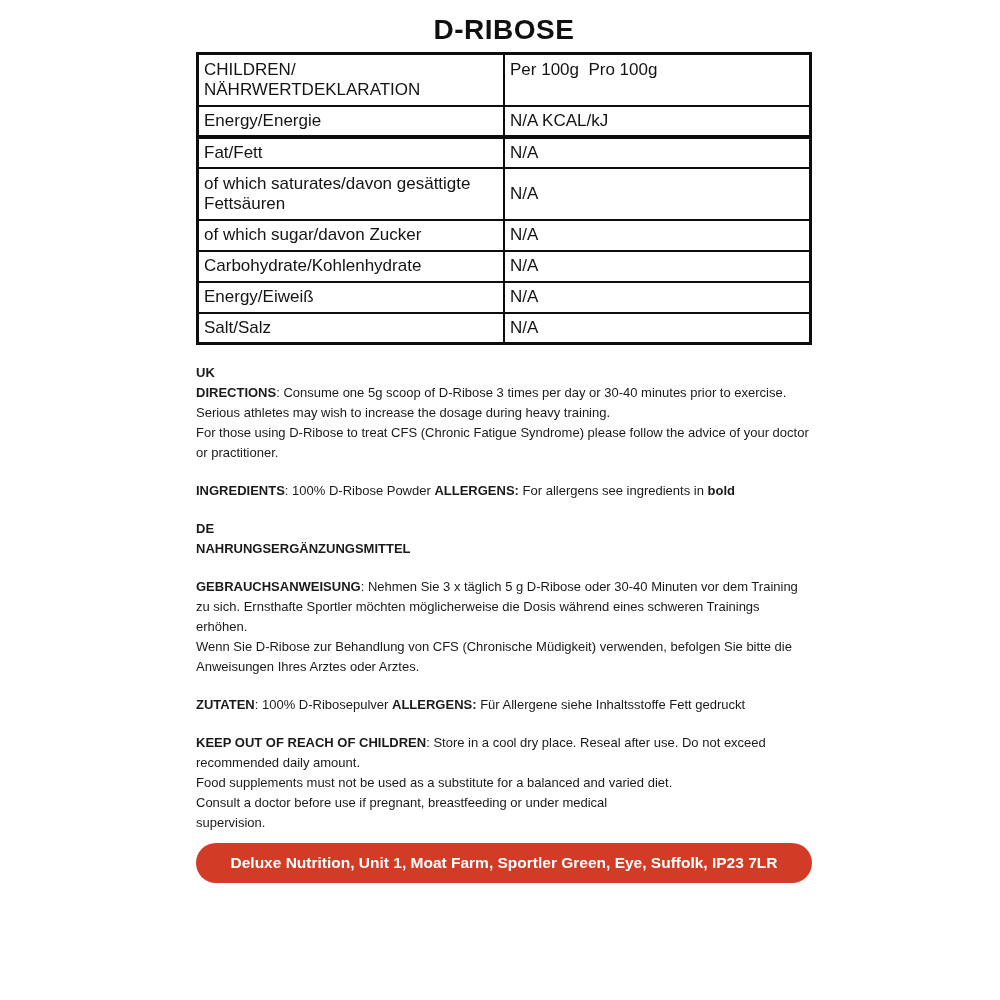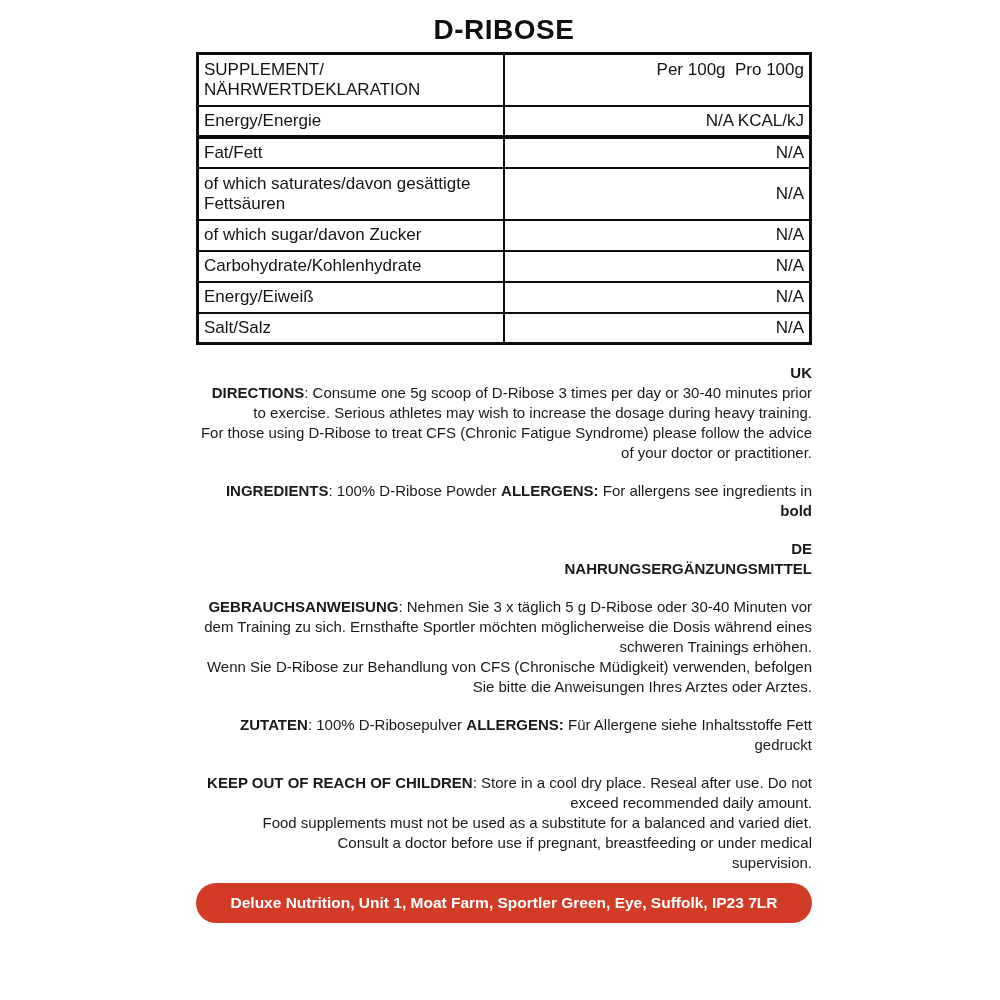--- a/index.html
+++ b/index.html
@@ -35,31 +35,30 @@
     border: 3px solid #0d0d0d;
   }
   table.nutrition td {
     border: 2px solid #0d0d0d;
     font-size: 17px;
     padding: 3px 5px;
     vertical-align: middle;
     color: #141414;
   }
   tr.header-row td { height: 52px; vertical-align: top; padding-top: 5px; }
-  td.hdr-val { text-align: right; white-space: pre; }
+  td.hdr-val { text-align: left; white-space: pre; }
   tr.energy-row td { border-bottom-width: 4px; }
   tr.single td { height: 31px; }
   tr.double td { height: 52px; }
-  td.val { text-align: right; }
+  td.val { text-align: left; }
   .text-block { margin-top: 18px; }
   .line, .para {
-    font-size: 15px;
+    font-size: 13px;
     line-height: 20px;
     color: #1a1a1a;
-    text-align: right;
   }
   .para { margin: 0; white-space: pre-line; }
   .b { font-weight: bold; }
   .mt { margin-top: 18px; }
   .pill {
     margin-top: 10px;
     width: 100%;
     height: 40px;
     border-radius: 20px;
     background: #d23c27;
@@ -83,21 +82,21 @@
     <h1 class="title">D-RIBOSE</h1>
 
     <table class="nutrition">
       <colgroup>
           <col style="width:50%">
           <col style="width:50%">
         </colgroup>
       <tbody>
         <tr class="header-row">
           <td>
-            <div>SUPPLEMENT/</div>
+            <div>CHILDREN/</div>
             <div>NÄHRWERTDEKLARATION</div>
           </td>
           <td class="hdr-val">Per 100g  Pro 100g</td>
         </tr>
         <tr class="single energy-row">
           <td>Energy/Energie</td>
           <td class="val">N/A KCAL/kJ</td>
         </tr>
         <tr class="single">
           <td>Fat/Fett</td>

